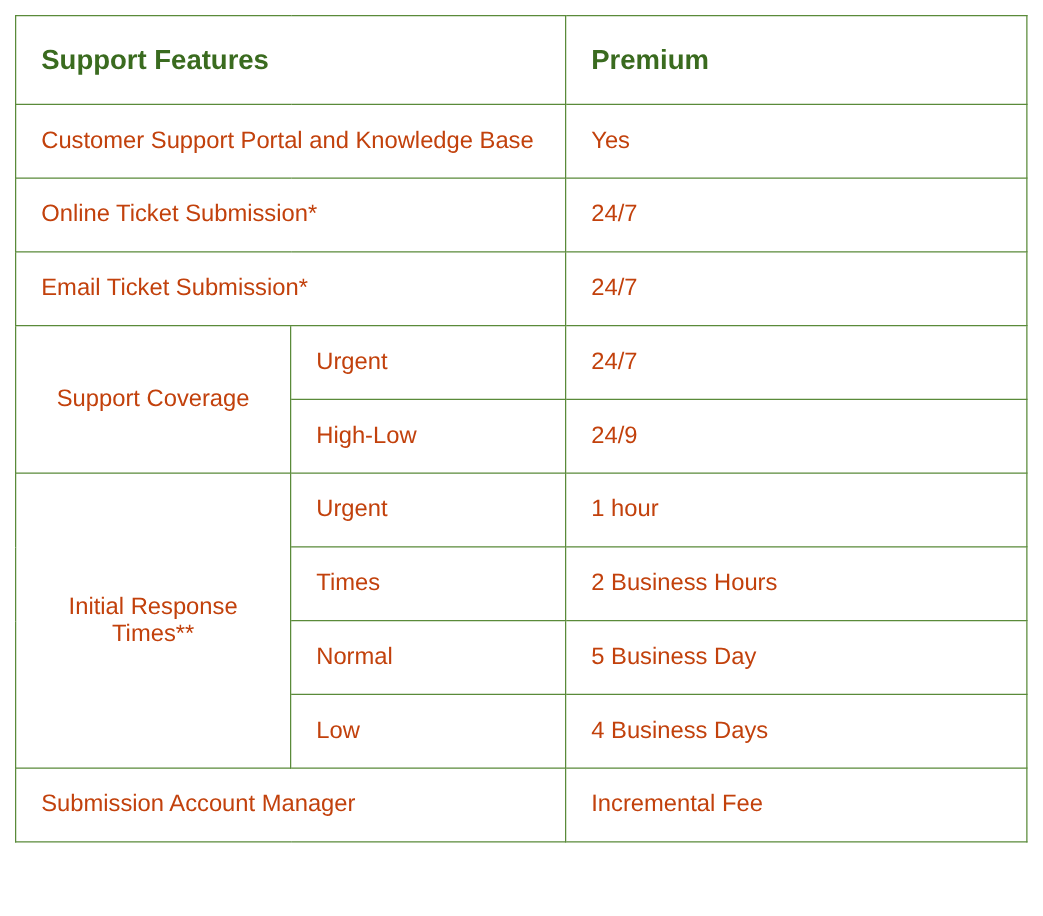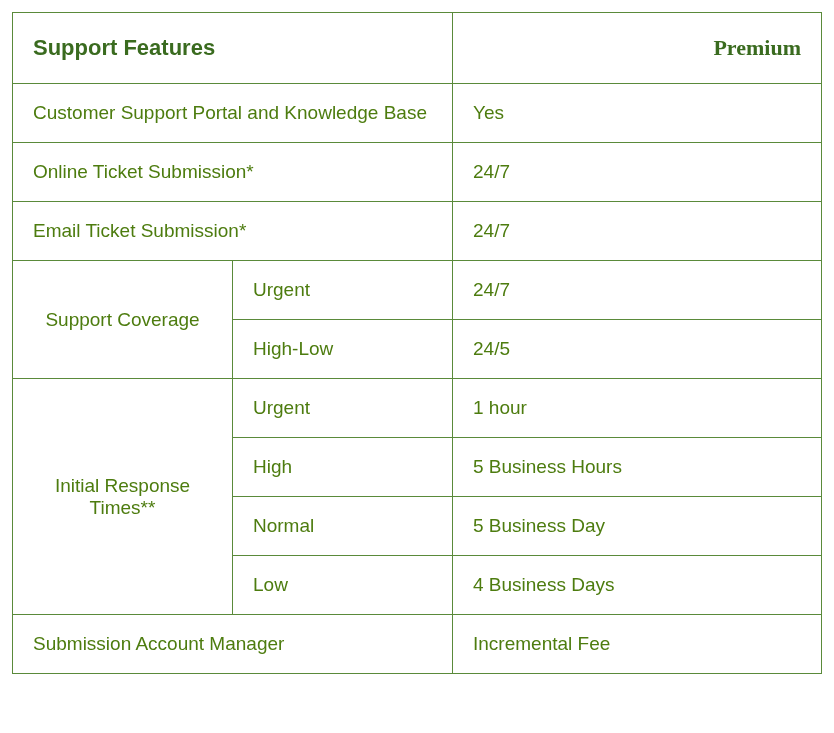--- a/index.html
+++ b/index.html
@@ -15,31 +15,30 @@
     table {
       border-collapse: collapse;
       width: 810px;
     }
     th, td {
       border: 1px solid #5a8a3a;
       padding: 18px 20px;
       text-align: left;
       vertical-align: middle;
       font-size: 19px;
-      color: #4d7c0f;
+      color: #c2410c;
     }
     th {
       color: #3a6b1f;
       font-weight: bold;
       font-size: 22px;
       padding: 22px 20px;
     }
     th.col-premium {
-      text-align: right;
-      font-family: Liberation Serif, serif;
+      text-align: left;
     }
     td.val {
       text-align: left;
     }
     td.sub {
       width: 220px;
     }
     .feature-col {
       width: 220px;
       text-align: center;
@@ -68,30 +67,30 @@
       <td colspan="2">Email Ticket Submission*</td>
       <td class="val">24/7</td>
     </tr>
     <tr>
       <td rowspan="2" class="feature-col">Support Coverage</td>
       <td class="sub">Urgent</td>
       <td class="val">24/7</td>
     </tr>
     <tr>
       <td class="sub">High-Low</td>
-      <td class="val">24/5</td>
+      <td class="val">24/9</td>
     </tr>
     <tr>
       <td rowspan="4" class="feature-col">Initial Response Times**</td>
       <td class="sub">Urgent</td>
       <td class="val">1 hour</td>
     </tr>
     <tr>
-      <td class="sub">High</td>
-      <td class="val">5 Business Hours</td>
+      <td class="sub">Times</td>
+      <td class="val">2 Business Hours</td>
     </tr>
     <tr>
       <td class="sub">Normal</td>
       <td class="val">5 Business Day</td>
     </tr>
     <tr>
       <td class="sub">Low</td>
       <td class="val">4 Business Days</td>
     </tr>
     <tr>

